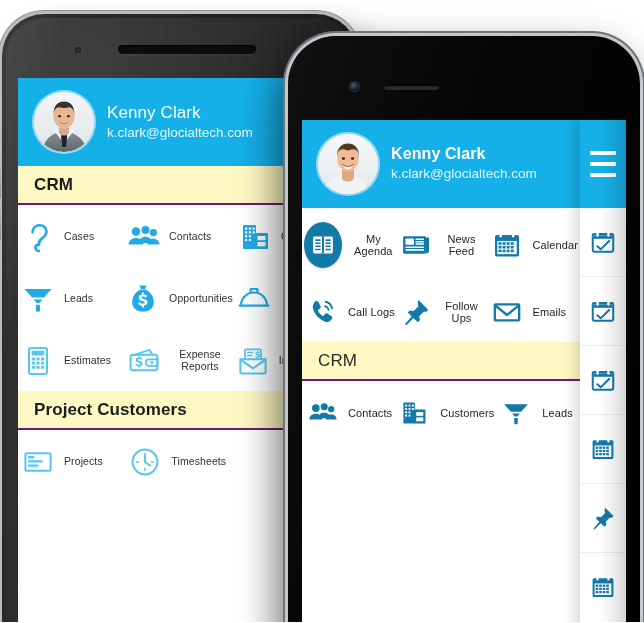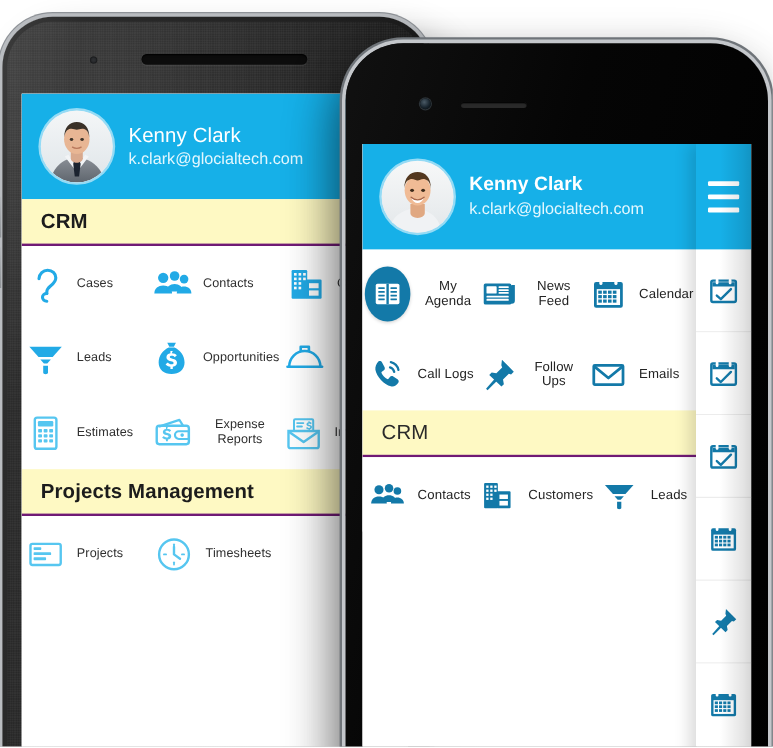--- a/index.html
+++ b/index.html
@@ -333,21 +333,21 @@
                   <path d="M21.6 7.6c1.1 0 1.9.4 2.3 1l-1 .9c-.3-.4-.7-.6-1.2-.6s-.9.2-.9.5.3.5 1.2.7c1.2.3 2 .7 2 1.8 0 1-.7 1.6-1.8 1.8v1h-1.1v-1c-.9-.1-1.7-.5-2.1-1.1l1-.8c.3.5.9.8 1.5.8s1-.2 1-.6-.3-.5-1.2-.7c-1.2-.3-1.9-.7-1.9-1.7 0-.9.7-1.6 1.7-1.7v-1h1.1z" fill="#56c6f0"></path>
                   <path d="M4.4 15.2h25.2v12.6a1.6 1.6 0 01-1.6 1.6H6a1.6 1.6 0 01-1.6-1.6z" stroke="#56c6f0" stroke-width="2" fill="#fff"></path>
                   <path d="M4.4 15.6L17 24.4l12.6-8.8" stroke="#56c6f0" stroke-width="2" fill="none" stroke-linejoin="round"></path>
                 </svg>
             </span>
             <span class="lbl">Invoices</span>
           </div>
         </div>
 
         <div class="section-head">
-          <div class="t">Projects Management</div>
+          <div class="t">Project Customers</div>
         </div>
         <div class="grid">
           <div class="cell">
             <span class="ic">
               <svg width="34" height="34" viewBox="0 0 34 34">
                   <rect x="4.4" y="8.2" width="25.2" height="17.6" rx="1.6" stroke="#56c6f0" stroke-width="2" fill="none"></rect>
                   <g fill="#56c6f0">
                     <rect x="7" y="11" width="6.4" height="2.4" rx=".6"></rect>
                     <rect x="7" y="15.2" width="14.6" height="2.4" rx=".6"></rect>
                     <rect x="7" y="19.4" width="10.4" height="2.4" rx=".6"></rect>

